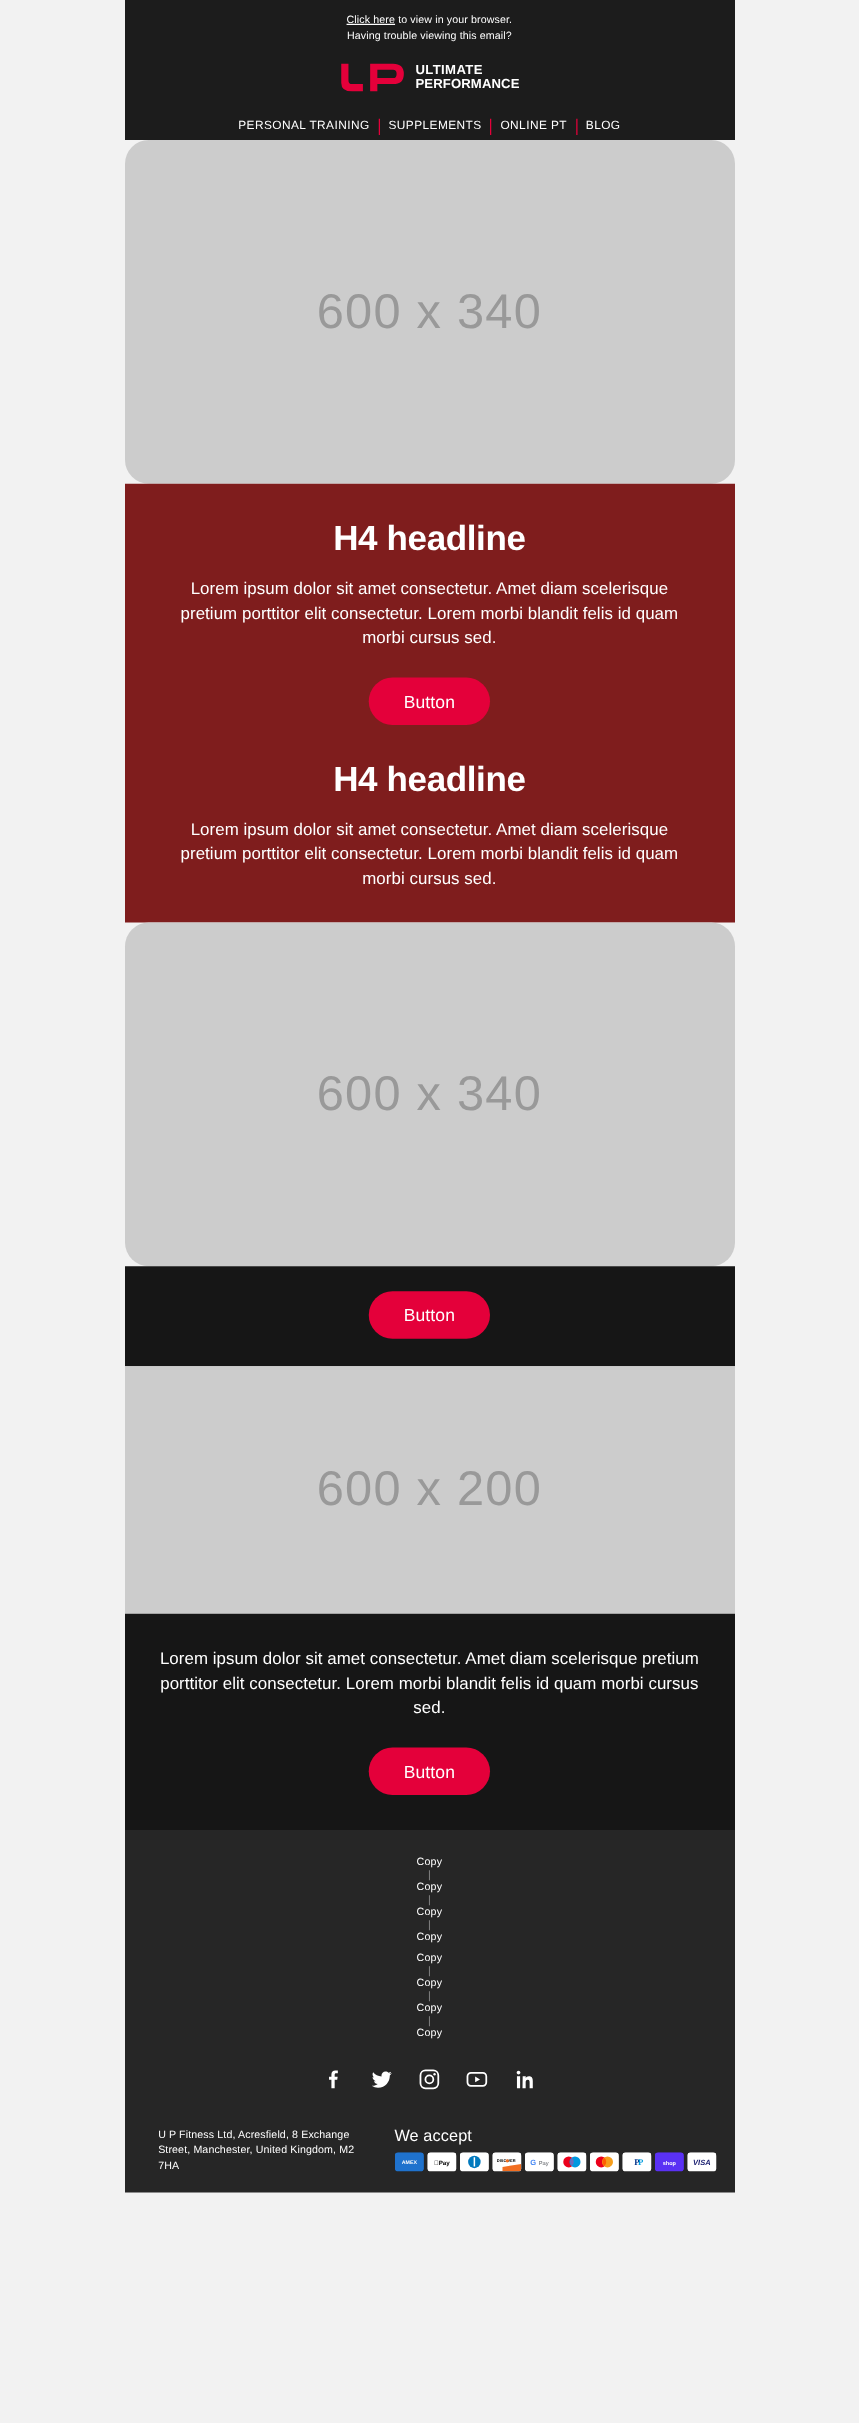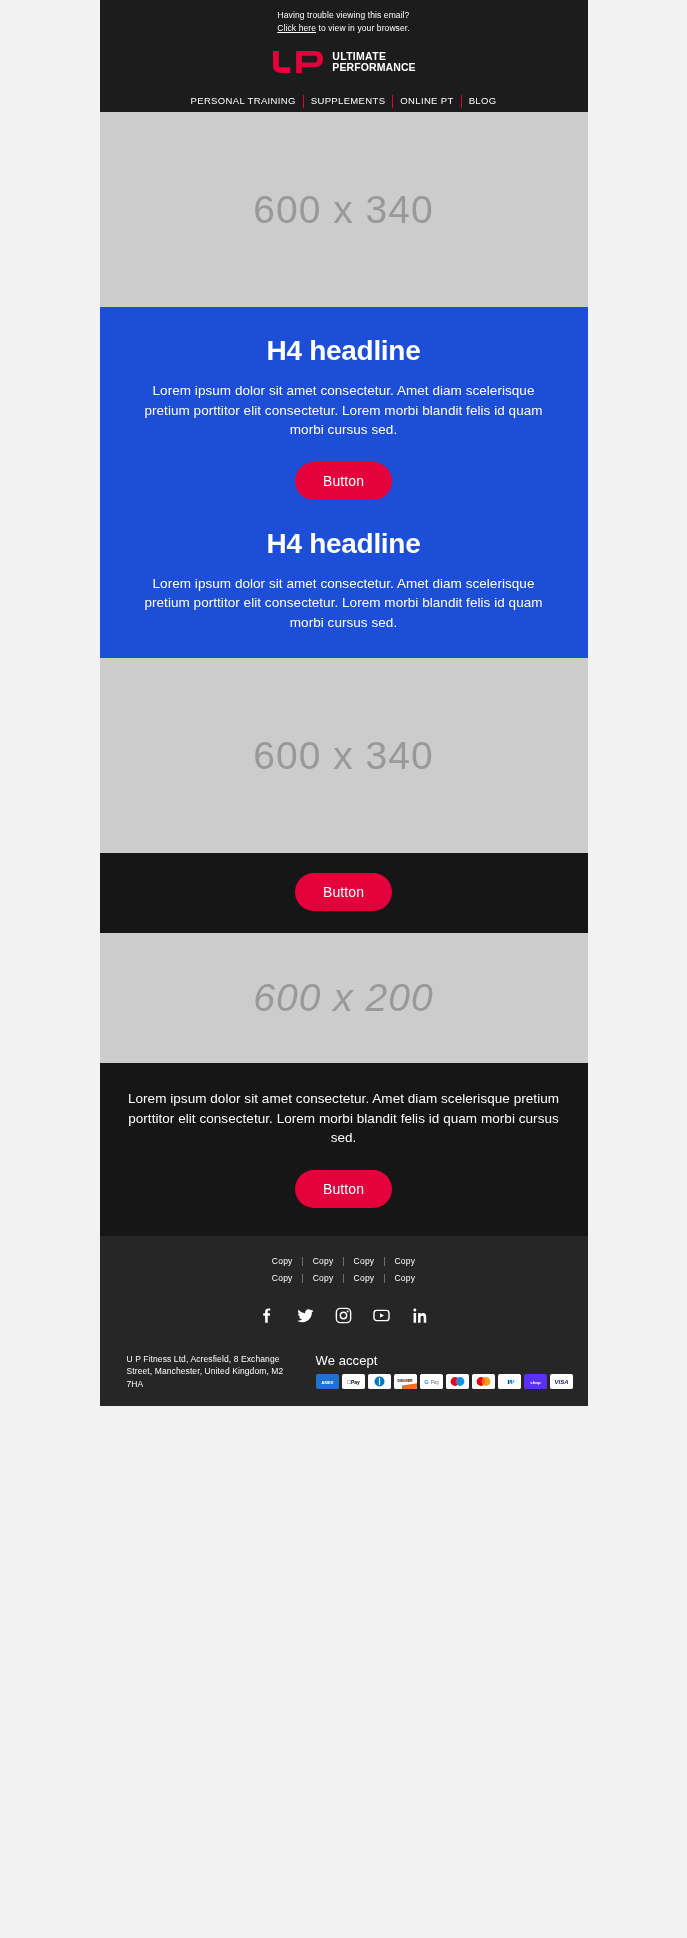--- a/index.html
+++ b/index.html
@@ -72,25 +72,25 @@
   .placeholder {
     background: #cccccc;
     color: #999999;
     display: flex;
     align-items: center;
     justify-content: center;
     font-size: 39px;
     letter-spacing: 1px;
     font-weight: 400;
   }
-  .ph-340 { height: 195px; }
-  .ph-200 { height: 130px; font-style: italic; }
+  .ph-340 { height: 275px; border-radius: 19px; }
+  .ph-200 { height: 198px; }
   
   .dark {
-    background: #1d4ed8;
+    background: #7f1d1d;
     padding: 0 36px;
     text-align: center;
   }
   .h4 {
     color: #ffffff;
     font-size: 28px;
     font-weight: 700;
     letter-spacing: -0.3px;
     padding: 28px 0 14px 0;
   }
@@ -128,20 +128,21 @@
   
   .footer {
     background: #262626;
     padding: 20px 0 0 0;
   }
   .copy-row {
     display: flex;
     justify-content: center;
     align-items: center;
     margin-bottom: 7px;
+    flex-direction: column;
   }
   .copy-link {
     color: #ffffff;
     font-size: 8.5px;
     padding: 0 9px;
     letter-spacing: 0.2px;
   }
   .copy-sep { color: #8d8d8d; font-size: 8.5px; }
   .social-row {
     display: flex;
@@ -182,22 +183,22 @@
     overflow: hidden;
   }
 </style>
 </head>
 <body>
 
 <div class="email-wrap">
 
   <div class="header">
     <div class="preheader">
+      <div><a href="#">Click here</a><span> to view in your browser.</span></div>
       <div>Having trouble viewing this email?</div>
-      <div><a href="#">Click here</a><span> to view in your browser.</span></div>
     </div>
 
     <div class="logo-row">
       <svg class="logo-mark" viewBox="0 0 58 27">
         <path d="M2 2 L2 18 Q2 25 11 25 L20 25 L20 19 L11 19 Q8 19 8 16 L8 2 Z" fill="#e4003a"></path>
         <path d="M26 2 L26 25 L32 25 L32 19 L45 19 Q54 19 54 10.5 Q54 2 45 2 Z M32 7 L45 7 Q48 7 48 10.5 Q48 14 45 14 L32 14 Z" fill="#e4003a"></path>
       </svg>
       <div class="logo-text">
         <span class="l1">ULTIMATE</span>
         <span class="l2">PERFORMANCE</span>

